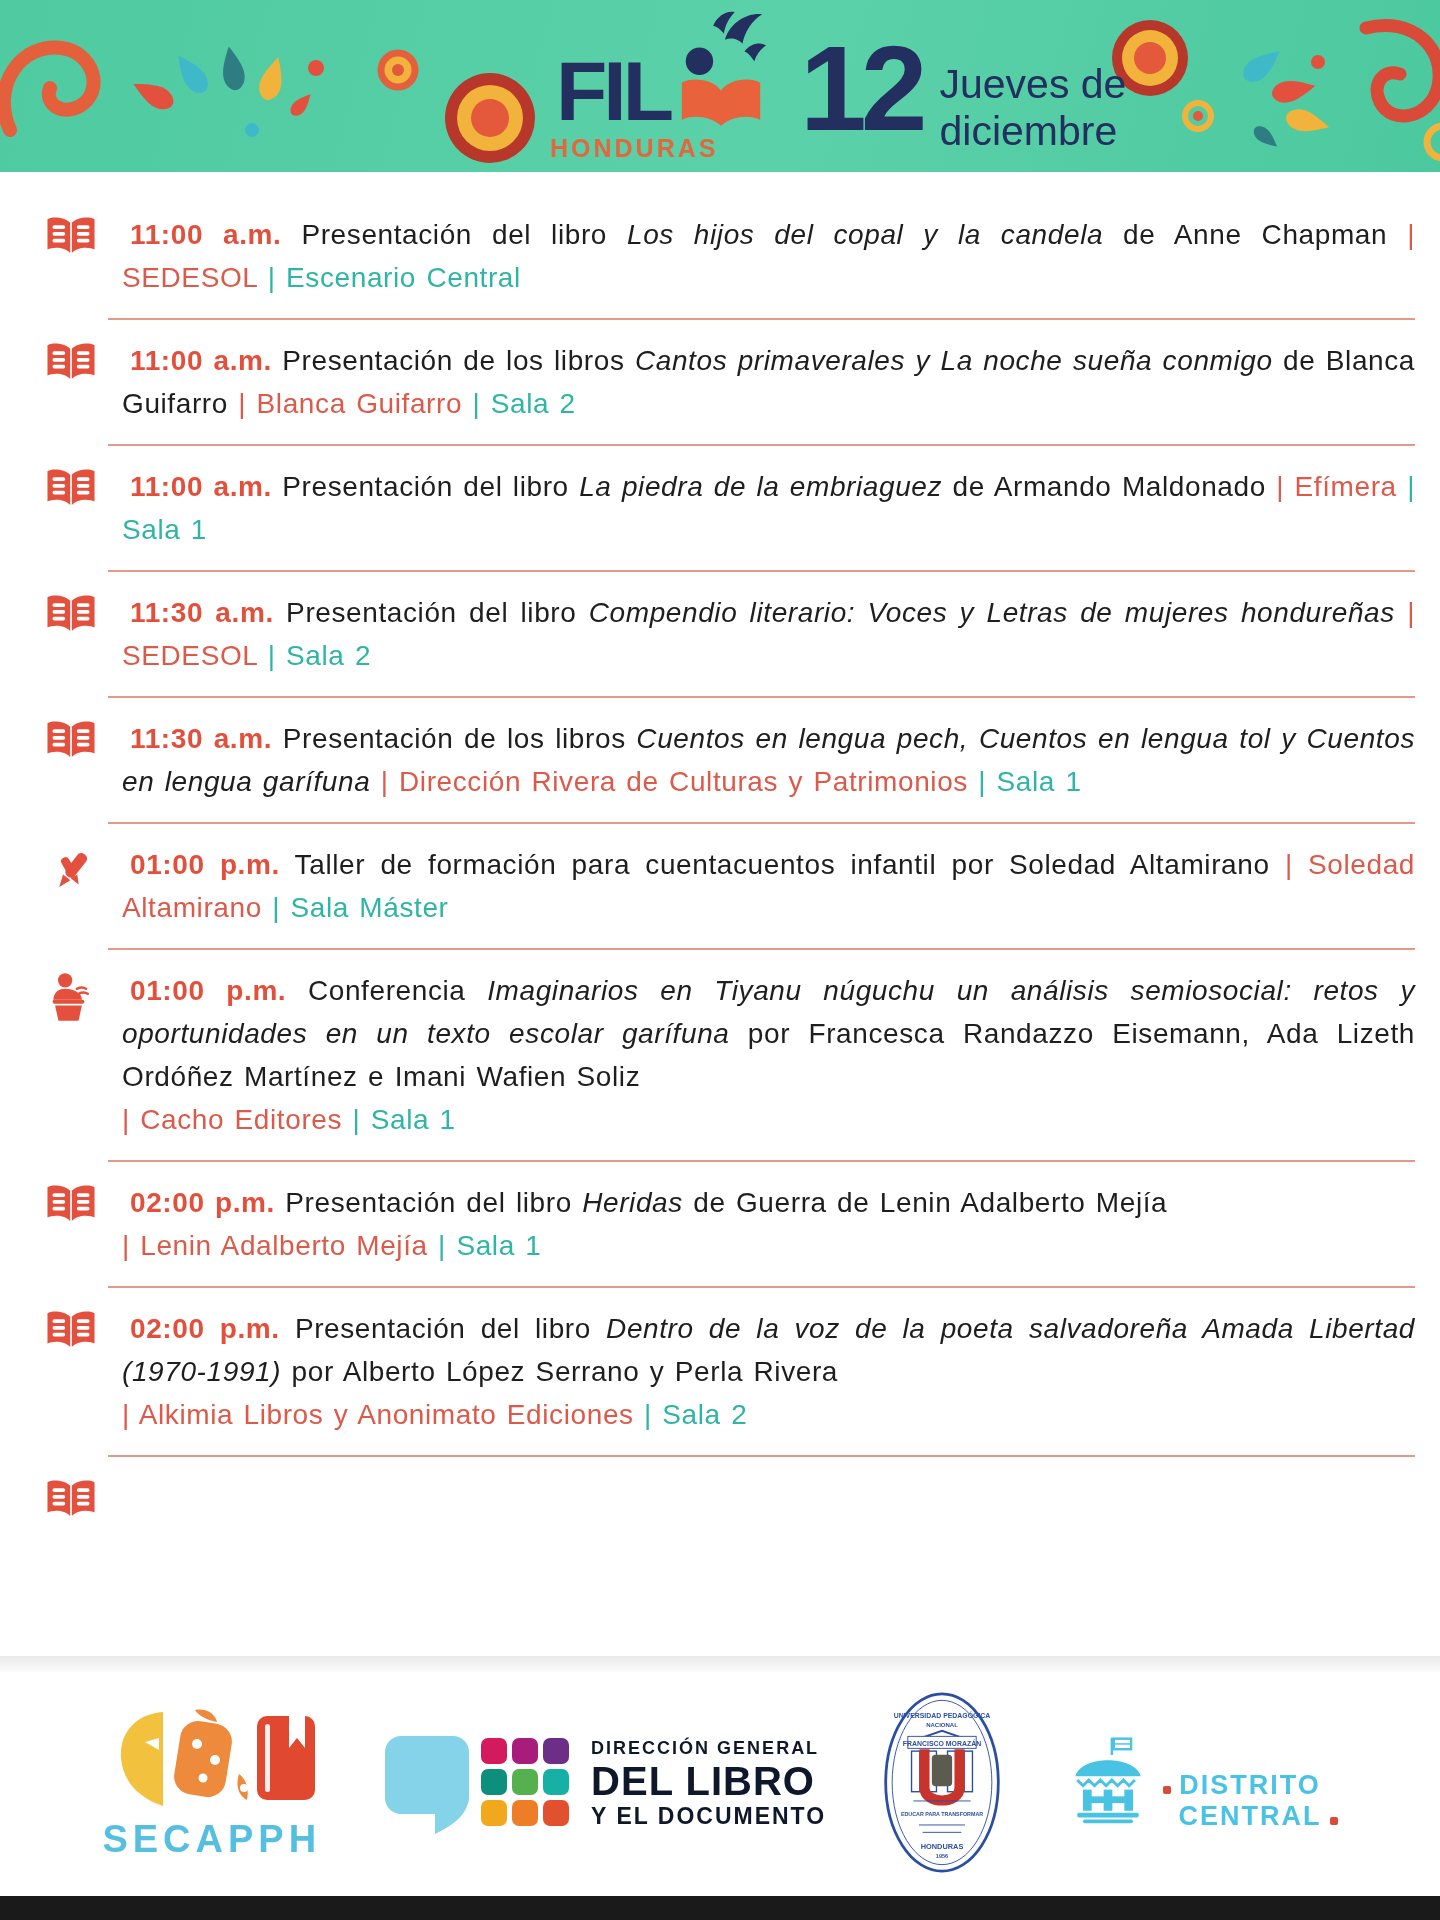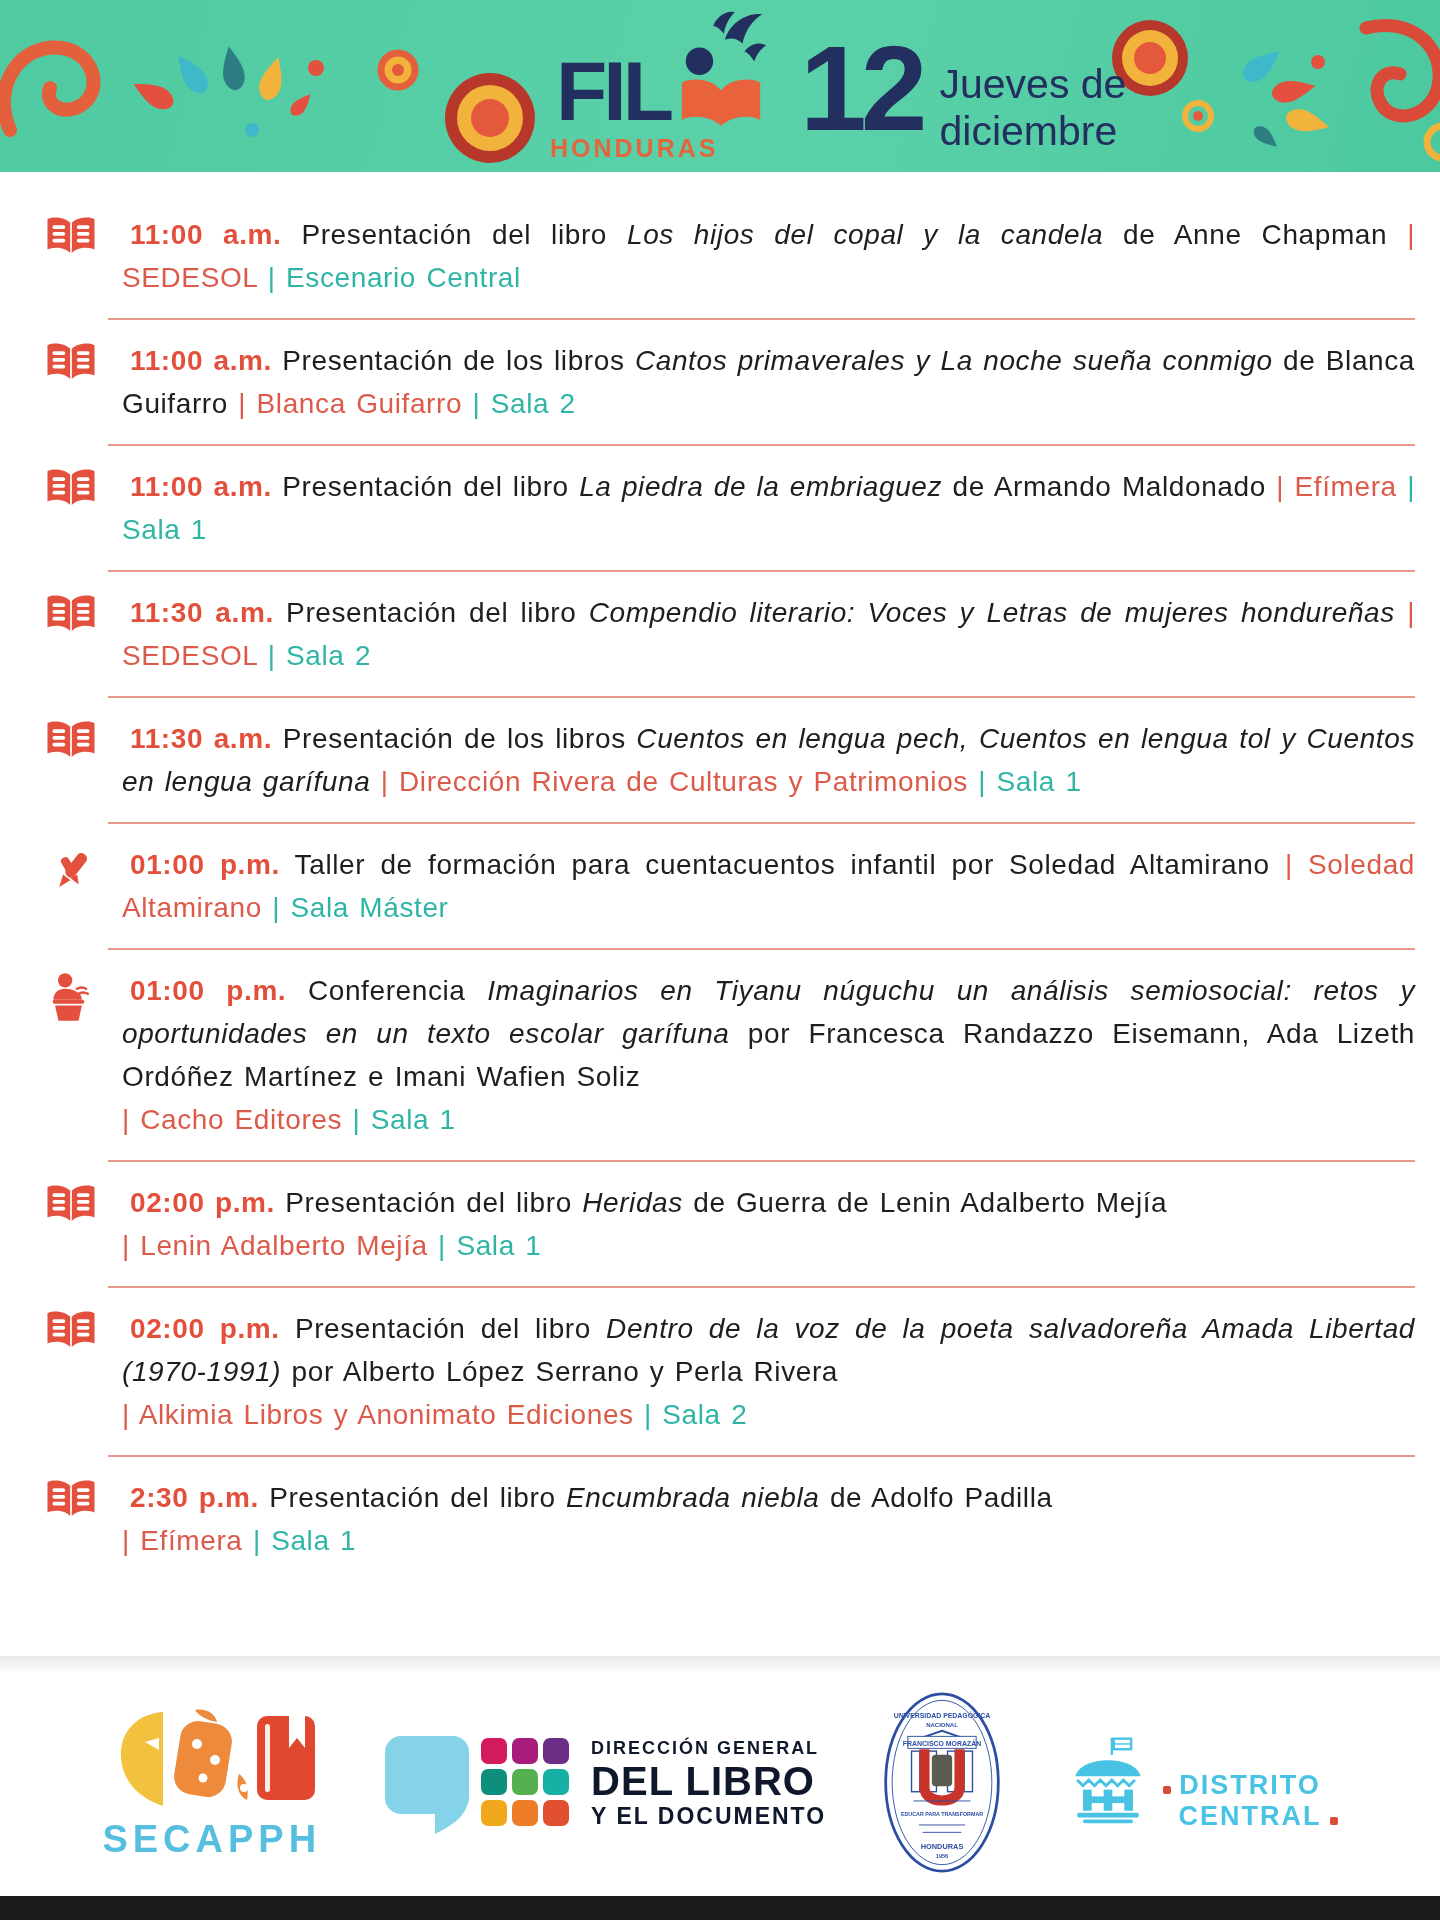--- a/index.html
+++ b/index.html
@@ -275,21 +275,20 @@
             <path d="M31 8 C25 2 10 0 4 4 L4 40 C11 36 25 37 31 44 Z" fill="#E4503E"></path>
             <path d="M33 8 C39 2 54 0 60 4 L60 40 C53 36 39 37 33 44 Z" fill="#E4503E"></path>
             <rect x="10" y="11" width="15" height="4.5" rx="2" fill="#fff"></rect>
             <rect x="10" y="19" width="15" height="4.5" rx="2" fill="#fff"></rect>
             <rect x="10" y="27" width="15" height="4.5" rx="2" fill="#fff"></rect>
             <rect x="39" y="11" width="15" height="4.5" rx="2" fill="#fff"></rect>
             <rect x="39" y="19" width="15" height="4.5" rx="2" fill="#fff"></rect>
             <rect x="39" y="27" width="15" height="4.5" rx="2" fill="#fff"></rect>
           </svg>
         </div>
-    <p class="event-text"><span class="time">2:30 p.m.</span> <span>Presentación del libro </span><span class="it">Encumbrada niebla</span><span> de Adolfo Padilla</span><br><span class="po">| </span><span class="org">Efímera </span><span class="pl">| </span><span class="loc">Sala 1</span></p>
   </div>
 </main>
 
   <div class="footer-sep"></div>
   <footer class="footer">
 
     <div class="logo secapph">
       <svg width="210" height="104" viewBox="0 0 210 104" xmlns="http://www.w3.org/2000/svg">
         <path d="M52 4 C24 6 8 26 10 50 C12 74 28 90 52 98 Z" fill="#F2C23E"></path>
         <polygon points="34,34 48,30 48,42" fill="#ffffff"></polygon>

